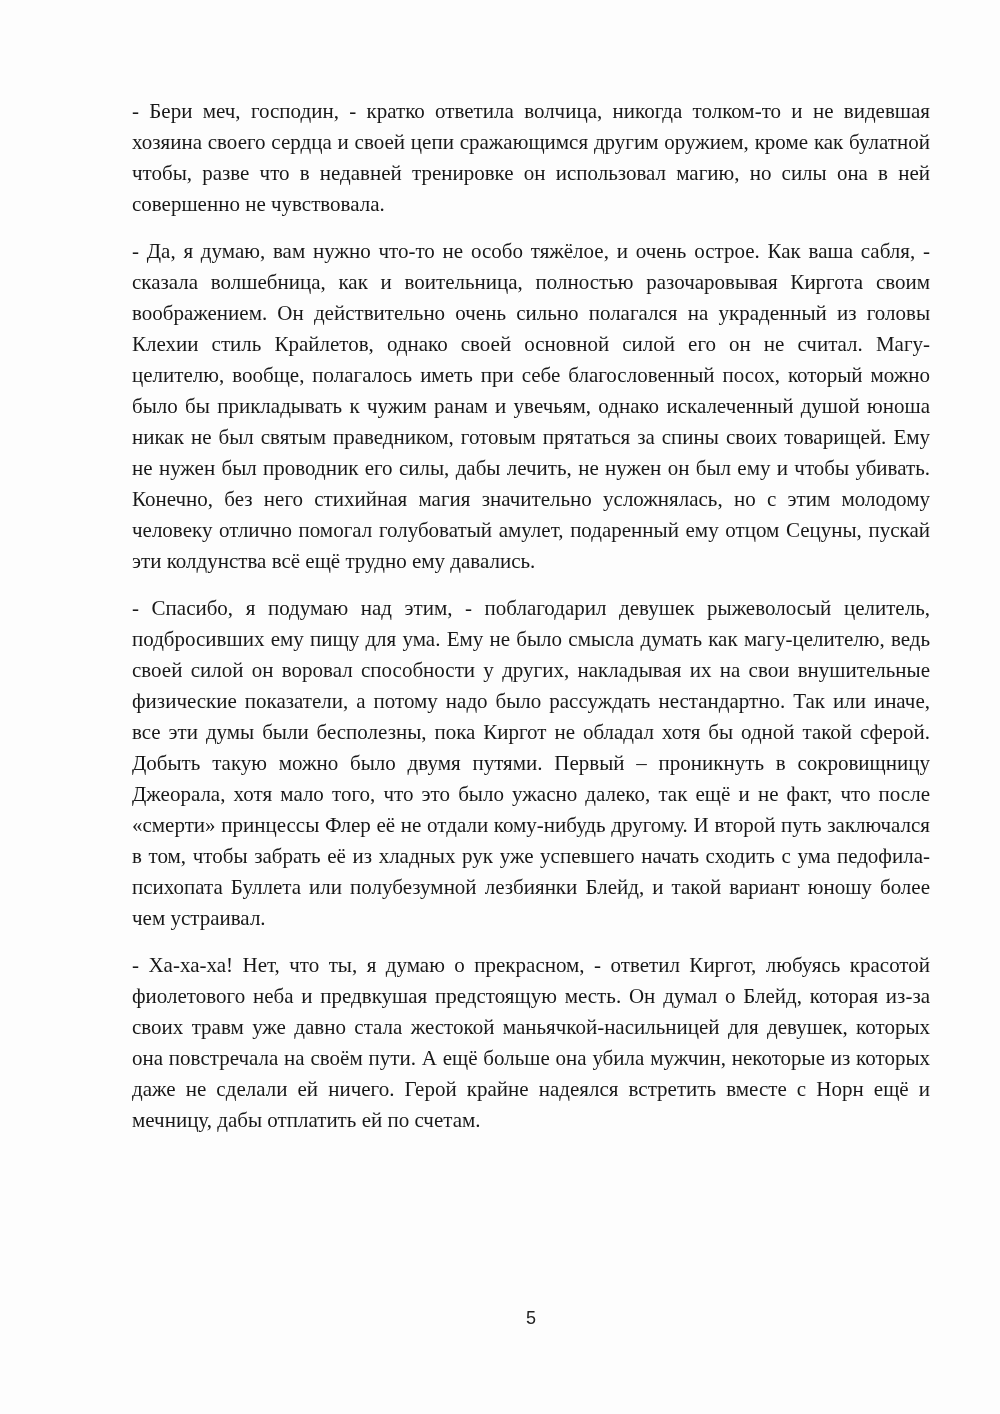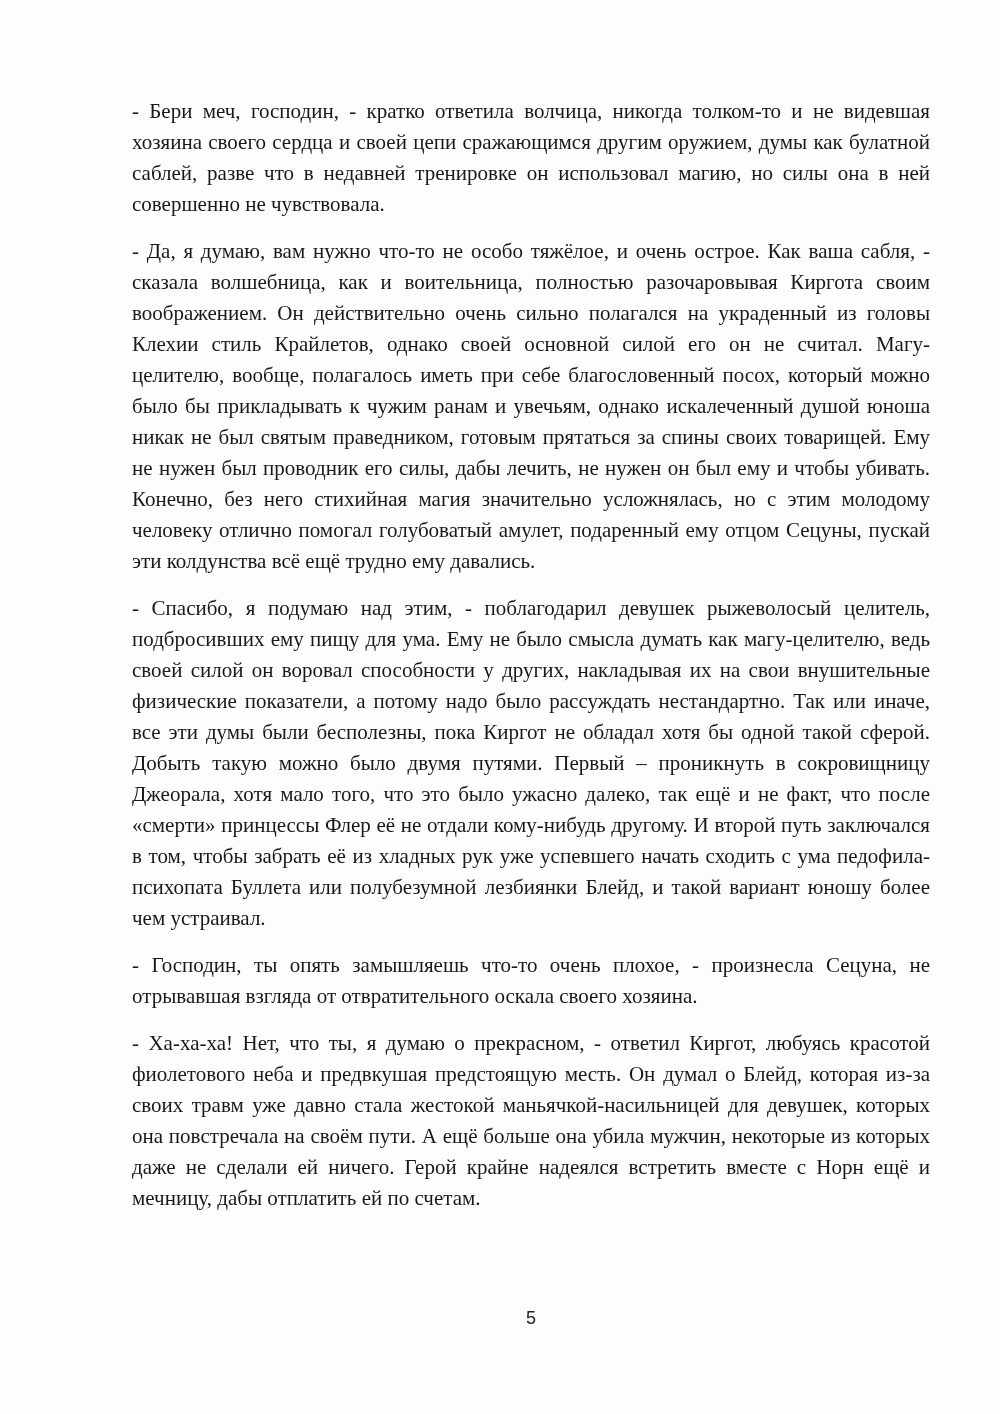--- a/index.html
+++ b/index.html
@@ -42,20 +42,19 @@
     font-family: "Liberation Sans", "DejaVu Sans", sans-serif;
     font-size: 18px;
     line-height: 24px;
   }
 </style>
 </head>
 <body>
 
 <div class="page">
   <div class="content">
-    <p class="para">- Бери меч, господин, - кратко ответила волчица, никогда толком-то и не видевшая хозяина своего сердца и своей цепи сражающимся другим оружием, думы как булатной саблей, разве что в недавней тренировке он использовал магию, но силы она в ней совершенно не чувствовала.</p>
+    <p class="para">- Бери меч, господин, - кратко ответила волчица, никогда толком-то и не видевшая хозяина своего сердца и своей цепи сражающимся другим оружием, кроме как булатной чтобы, разве что в недавней тренировке он использовал магию, но силы она в ней совершенно не чувствовала.</p>
     <p class="para">- Да, я думаю, вам нужно что-то не особо тяжёлое, и очень острое. Как ваша сабля, - сказала волшебница, как и воительница, полностью разочаровывая Киргота своим воображением. Он действительно очень сильно полагался на украденный из головы Клехии стиль Крайлетов, однако своей основной силой его он не считал. Магу-целителю, вообще, полагалось иметь при себе благословенный посох, который можно было бы прикладывать к чужим ранам и увечьям, однако искалеченный душой юноша никак не был святым праведником, готовым прятаться за спины своих товарищей. Ему не нужен был проводник его силы, дабы лечить, не нужен он был ему и чтобы убивать. Конечно, без него стихийная магия значительно усложнялась, но с этим молодому человеку отлично помогал голубоватый амулет, подаренный ему отцом Сецуны, пускай эти колдунства всё ещё трудно ему давались.</p>
     <p class="para">- Спасибо, я подумаю над этим, - поблагодарил девушек рыжеволосый целитель, подбросивших ему пищу для ума. Ему не было смысла думать как магу-целителю, ведь своей силой он воровал способности у других, накладывая их на свои внушительные физические показатели, а потому надо было рассуждать нестандартно. Так или иначе, все эти думы были бесполезны, пока Киргот не обладал хотя бы одной такой сферой. Добыть такую можно было двумя путями. Первый – проникнуть в сокровищницу Джеорала, хотя мало того, что это было ужасно далеко, так ещё и не факт, что после «смерти» принцессы Флер её не отдали кому-нибудь другому. И второй путь заключался в том, чтобы забрать её из хладных рук уже успевшего начать сходить с ума педофила-психопата Буллета или полубезумной лезбиянки Блейд, и такой вариант юношу более чем устраивал.</p>
-    <p class="para">- Господин, ты опять замышляешь что-то очень плохое, - произнесла Сецуна, не отрывавшая взгляда от отвратительного оскала своего хозяина.</p>
     <p class="para">- Ха-ха-ха! Нет, что ты, я думаю о прекрасном, - ответил Киргот, любуясь красотой фиолетового неба и предвкушая предстоящую месть. Он думал о Блейд, которая из-за своих травм уже давно стала жестокой маньячкой-насильницей для девушек, которых она повстречала на своём пути. А ещё больше она убила мужчин, некоторые из которых даже не сделали ей ничего. Герой крайне надеялся встретить вместе с Норн ещё и мечницу, дабы отплатить ей по счетам.</p>
   </div>
   <div class="page-number">5</div>
 </div>
 
 </body></html>

